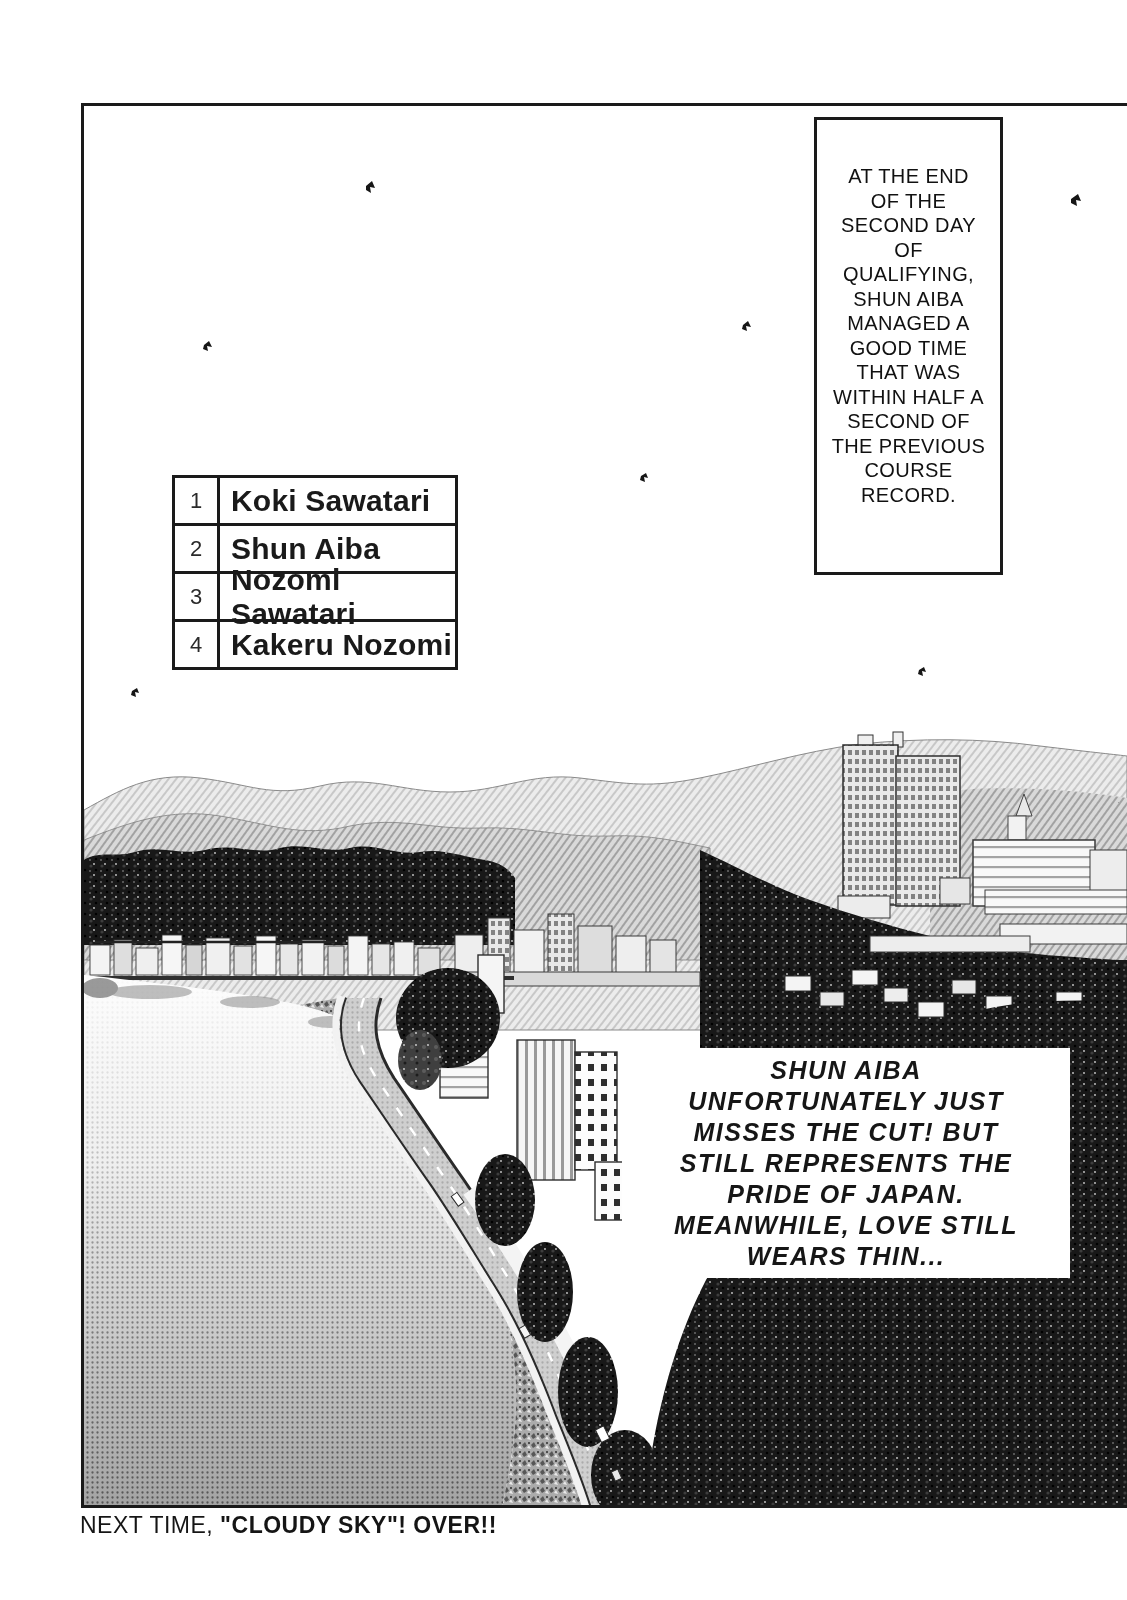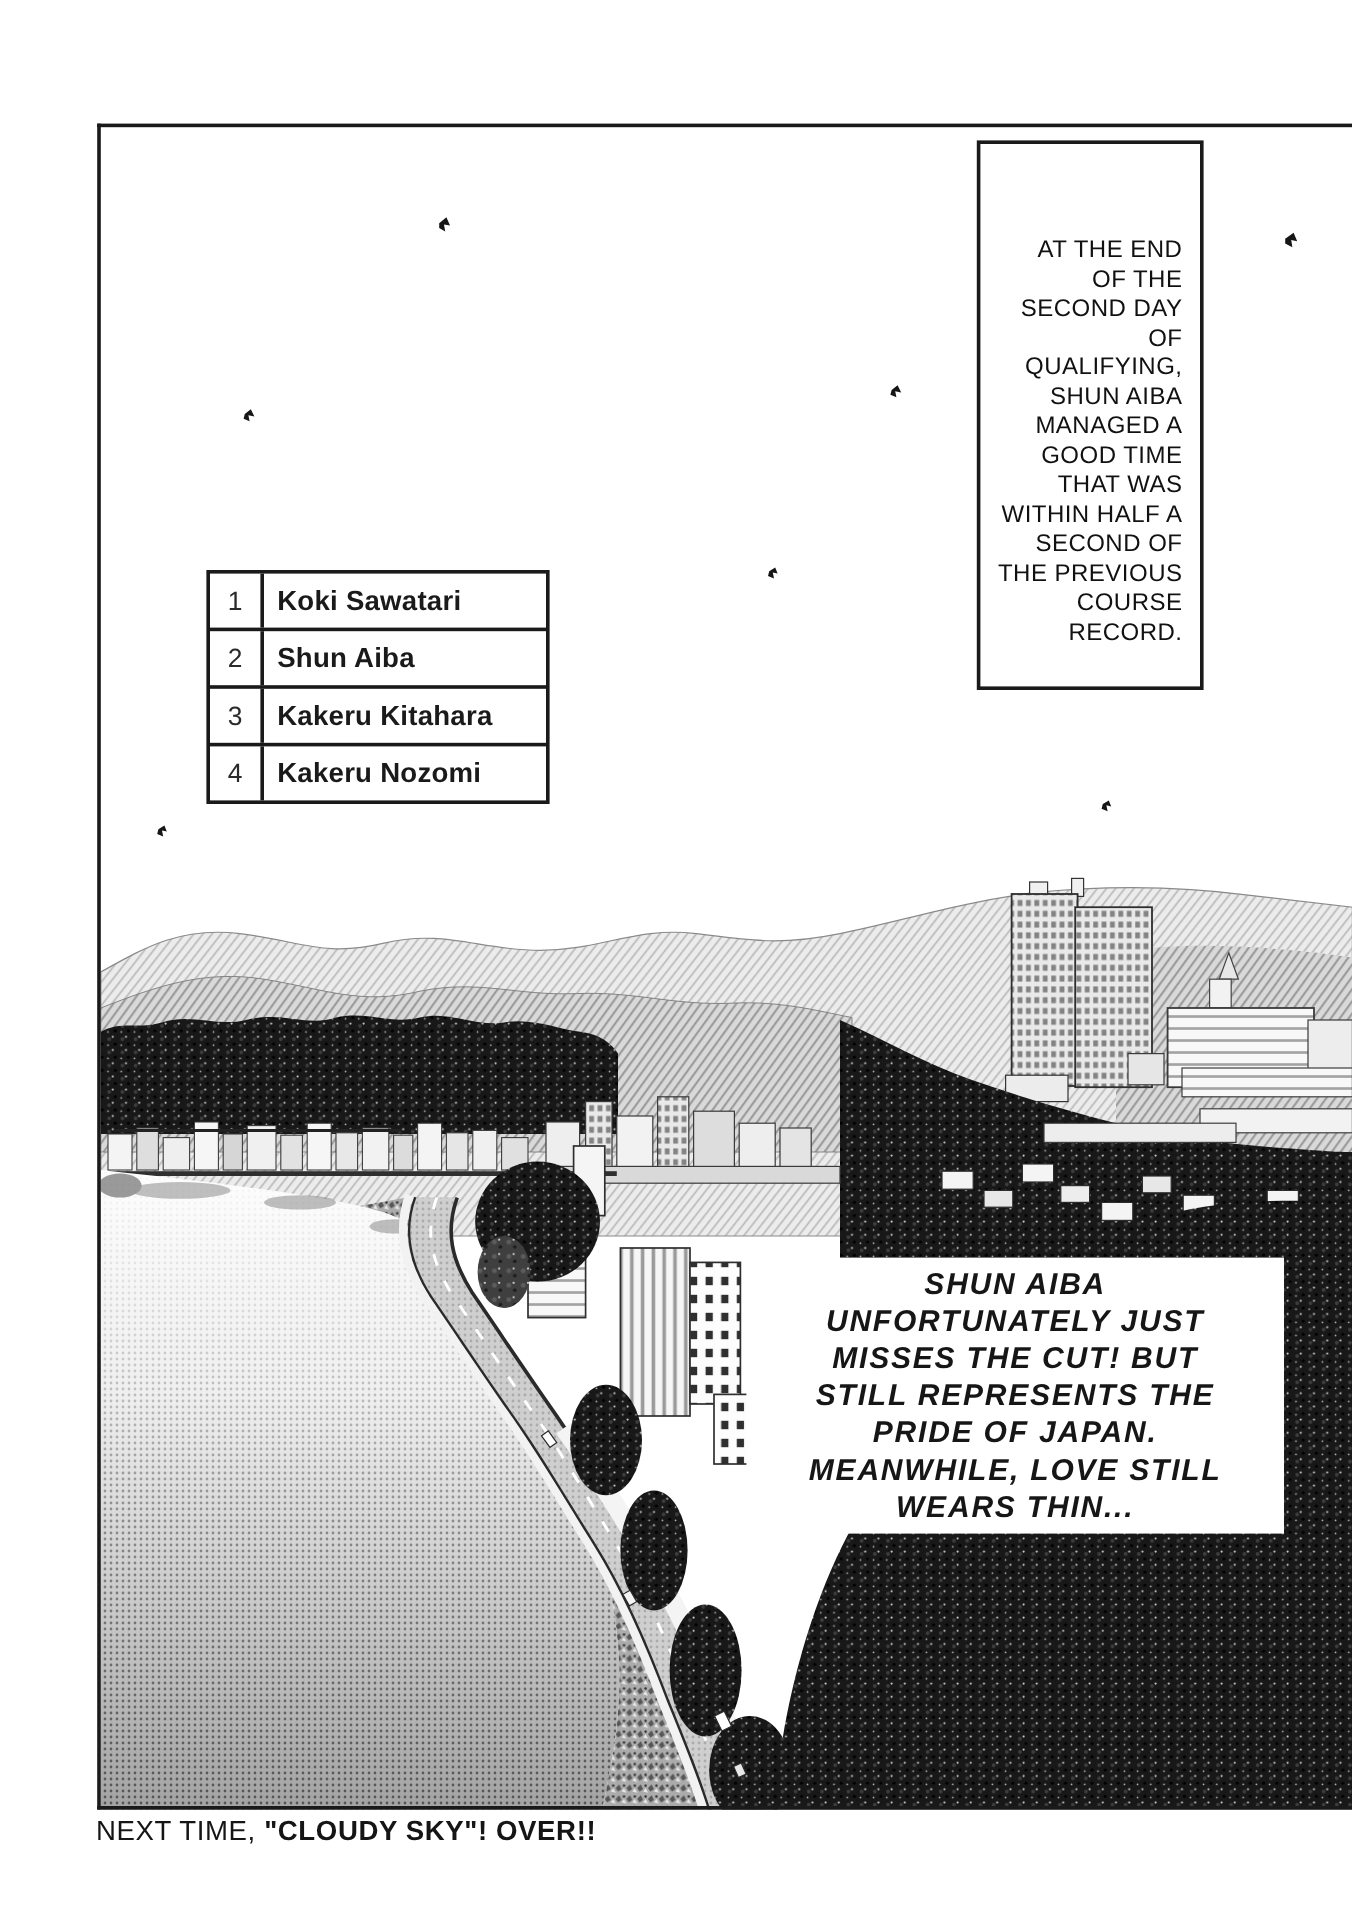--- a/index.html
+++ b/index.html
@@ -16,21 +16,21 @@
   .birds{position:absolute;left:0;top:0;width:1127px;height:1600px;z-index:2;}
   .scene{position:absolute;left:0;top:730px;width:1127px;height:780px;z-index:2;}
 
   
   .narration-box{
     position:absolute;left:814px;top:117px;width:189px;height:458px;
     background:#ffffff;border:3px solid #1a1a1a;box-sizing:border-box;z-index:5;
     display:flex;align-items:flex-start;justify-content:center;
   }
   .narration-box .txt{
-    display:block;margin-top:76px;white-space:pre-line;text-align:right;
+    display:block;margin-top:44px;white-space:pre-line;text-align:center;
     font-size:20px;line-height:24.5px;font-weight:500;letter-spacing:.4px;color:#111;
   }
 
   
   .results-table{
     position:absolute;left:172px;top:475px;width:286px;
     background:#ffffff;border:3px solid #1a1a1a;box-sizing:border-box;z-index:5;
   }
   .rt-header{
     height:61px;border-bottom:3px solid #1a1a1a;
@@ -39,21 +39,21 @@
   .rt-header .txt{white-space:pre-line;font-weight:bold;font-size:24px;line-height:28px;}
   .rt-row{display:flex;height:45px;border-bottom:3px solid #1a1a1a;}
   .rt-row:last-child{border-bottom:none;}
   .rt-rank{
     width:42px;border-right:3px solid #1a1a1a;flex:0 0 auto;
     display:flex;align-items:center;justify-content:center;
     font-size:22px;font-weight:400;color:#2a2a2a;
   }
   .rt-name{
     flex:1;display:flex;align-items:center;padding-left:11px;
-    font-size:23px;font-weight:bold;letter-spacing:.2px;
+    font-size:30px;font-weight:bold;letter-spacing:.2px;
   }
 
   
   .caption-box{
     position:absolute;left:622px;top:1048px;width:448px;height:230px;
     background:#ffffff;z-index:5;
     display:flex;align-items:center;justify-content:center;text-align:center;
   }
   .caption-box .txt{
     white-space:pre-line;font-weight:bold;font-style:italic;
@@ -309,21 +309,21 @@
     <div class="rt-row">
       <div class="rt-rank">1</div>
       <div class="rt-name">Koki Sawatari</div>
     </div>
     <div class="rt-row">
       <div class="rt-rank">2</div>
       <div class="rt-name">Shun Aiba</div>
     </div>
     <div class="rt-row">
       <div class="rt-rank">3</div>
-      <div class="rt-name">Kakeru Kitahara</div>
+      <div class="rt-name">Nozomi Sawatari</div>
     </div>
     <div class="rt-row">
       <div class="rt-rank">4</div>
       <div class="rt-name">Kakeru Nozomi</div>
     </div>
   </div>
 
   <div class="caption-box">
     <span class="txt">SHUN AIBA
 UNFORTUNATELY JUST

